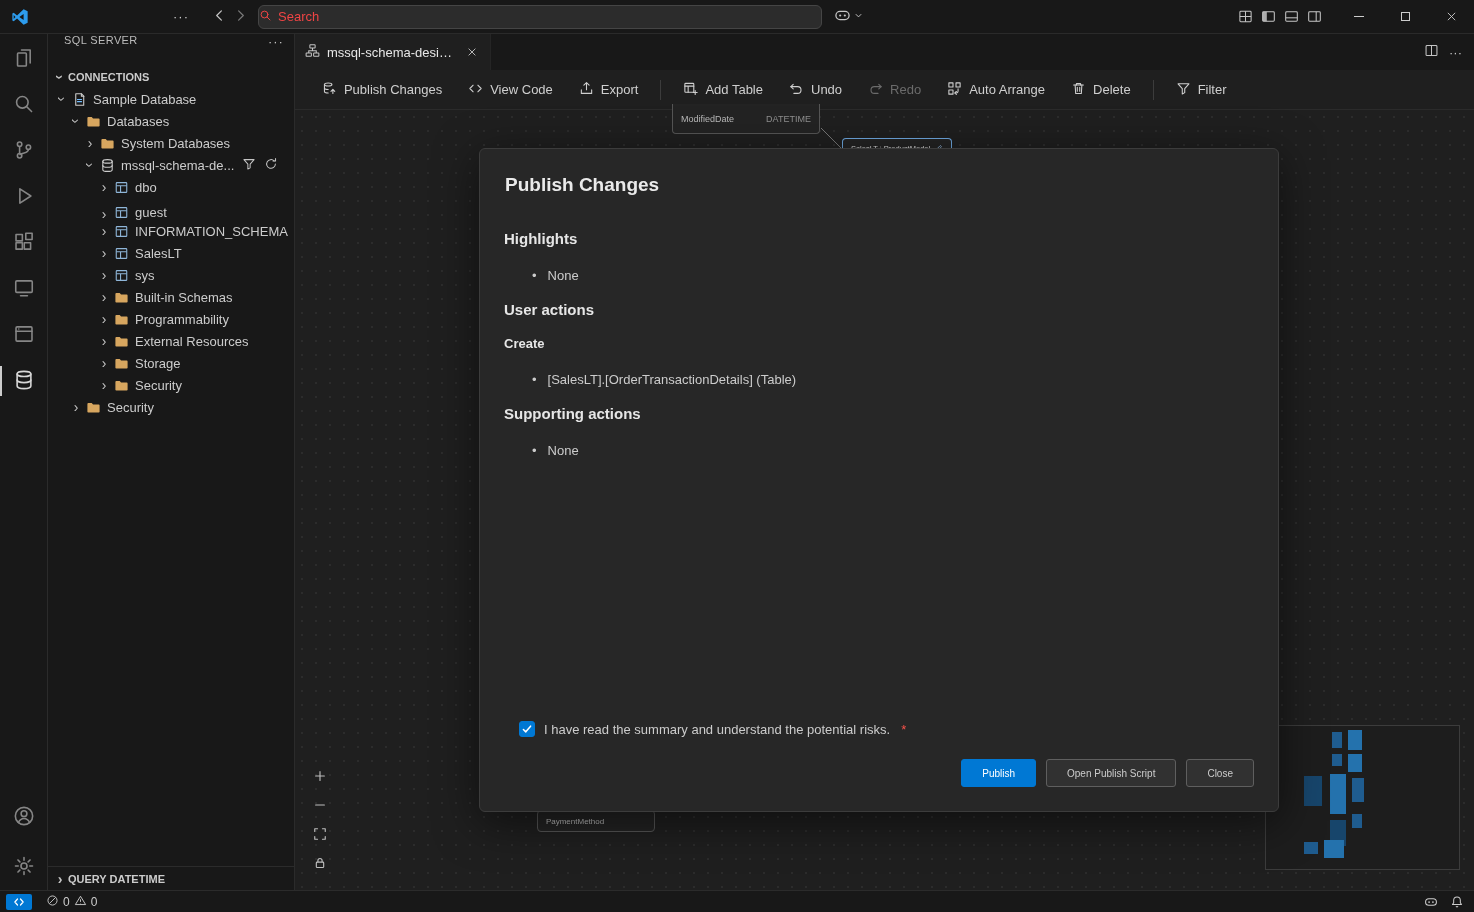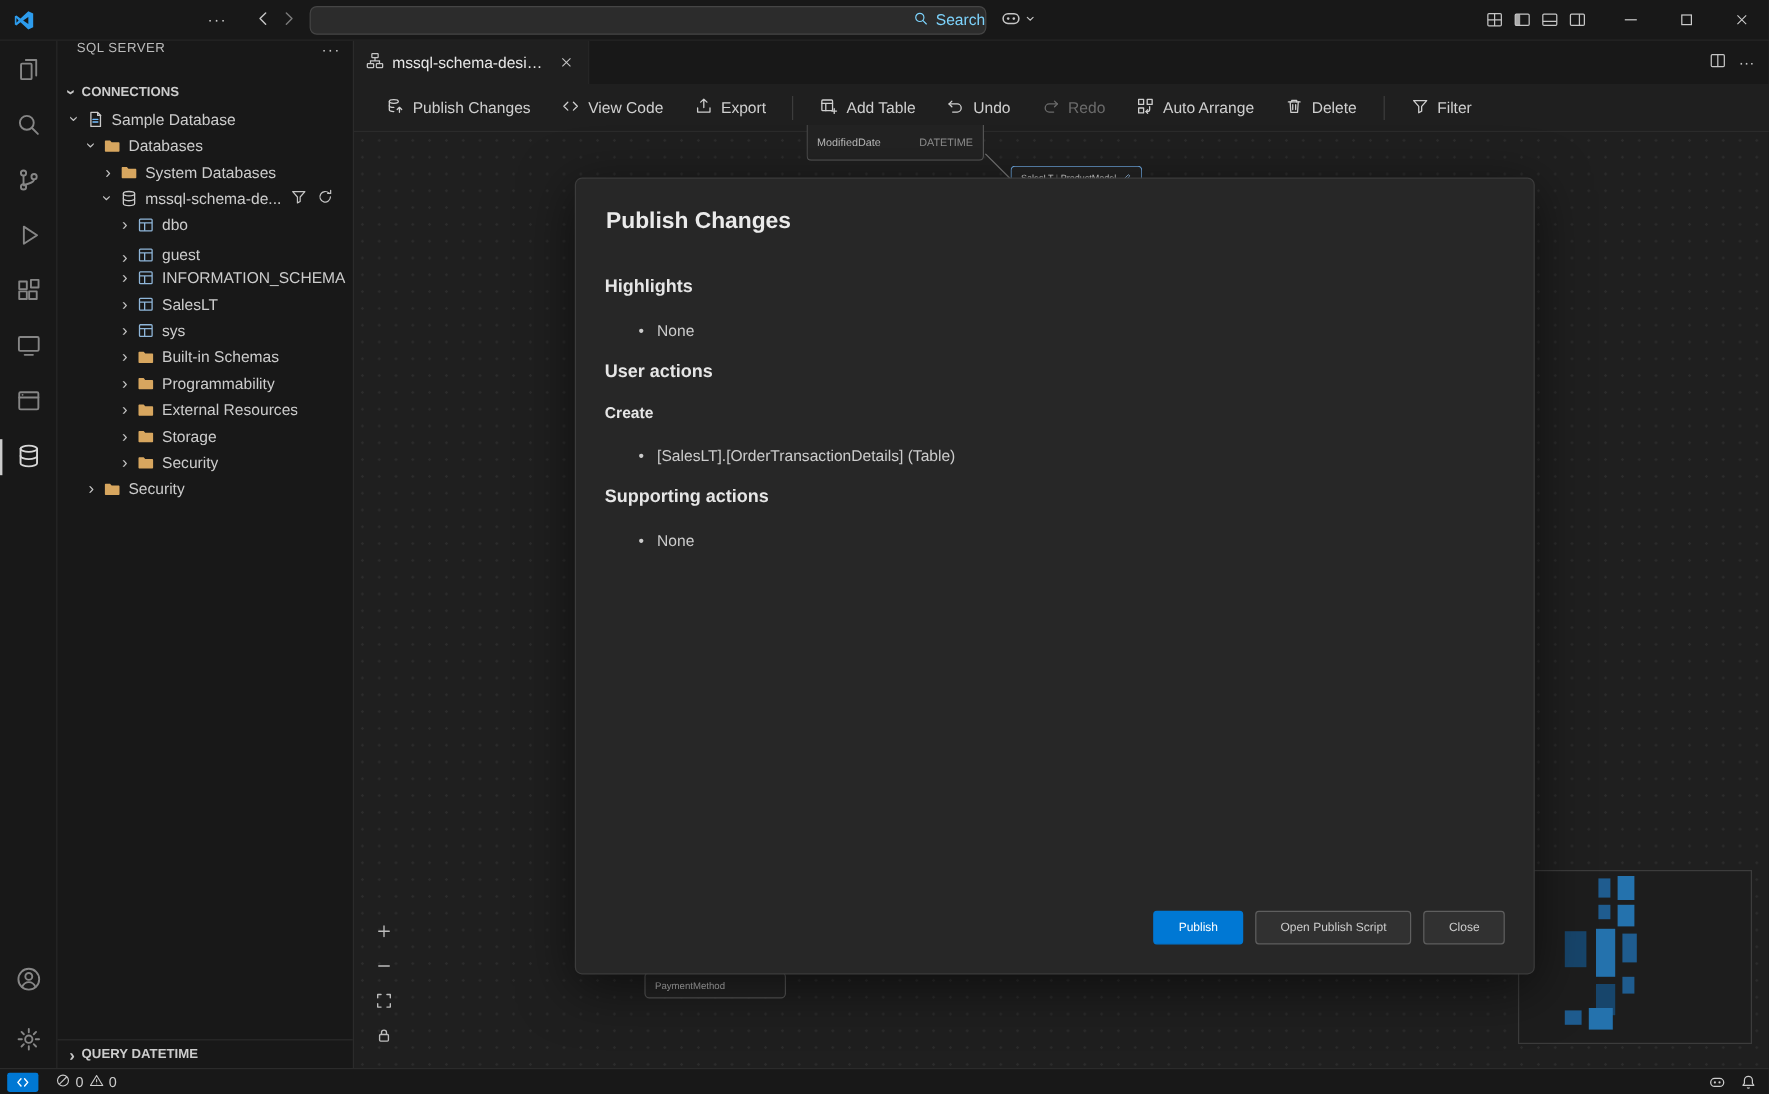--- a/index.html
+++ b/index.html
@@ -8,21 +8,21 @@
   .window{position:relative;width:1474px;height:912px;display:flex;flex-direction:column;background:#1f1f1f;outline:1px solid #3c3c3c}
 
   
   .titlebar{flex:0 0 34px;background:#181818;border-bottom:1px solid #2a2a2a;display:flex;align-items:center;padding-left:10px}
   .vscode-logo{width:20px;height:20px;display:flex;align-items:center;justify-content:center;margin-right:8px}
   .menus{display:flex;align-items:center}
   .menu-item{padding:4px 9px;border-radius:5px;color:#ccc;cursor:default}
   .tb-more{padding:4px 9px;color:#ccc;letter-spacing:1px}
   .nav-arrows{display:flex;align-items:center;gap:6px;margin:0 10px 0 14px;color:#c5c5c5}
   .nav-arrows .fwd{color:#7a7a7a}
-  .search-box{width:564px;height:24px;background:#2c2c2c;border:1px solid #454545;border-radius:6px;display:flex;align-items:center;justify-content:flex-end;gap:6px;color:#7dd3fc;cursor:text}
+  .search-box{width:564px;height:24px;background:#2c2c2c;border:1px solid #454545;border-radius:6px;display:flex;align-items:center;justify-content:flex-start;gap:6px;color:#ef4444;cursor:text}
   .tb-right{flex:1;display:flex;align-items:center;height:100%}
   .copilot-wrap{display:flex;align-items:center;gap:2px;margin-left:12px;color:#c5c5c5}
   .layout-icons{margin-left:auto;display:flex;align-items:center;gap:8px;color:#c5c5c5;margin-right:14px}
   .layout-icons span{display:flex}
   .win-controls{display:flex;height:100%}
   .win-btn{width:46px;height:100%;display:flex;align-items:center;justify-content:center;color:#ccc}
   .min-line{width:10px;height:1px;background:#ccc;display:block}
   .max-box{width:9px;height:9px;border:1px solid #ccc;display:block}
 
   
@@ -662,20 +662,29 @@
     <div class="dlg-h">Supporting actions</div>
     <div class="dlg-list">
 
     <div class="dlg-li">
           <span>None</span>
         </div>
       </div>
 
     <div class="dlg-spacer"></div>
 
+    <div class="dlg-check-row">
+      <span class="checkbox">
+          <svg viewBox="0 0 16 16" fill="none" stroke="#fff" stroke-width="2" stroke-linecap="round" stroke-linejoin="round">
+            <path d="m3.2 8.6 3.2 3.2 6.4-7.6"></path>
+          </svg>
+        </span>
+      <span class="check-label">I have read the summary and understand the potential risks.</span>
+      <span class="req">*</span>
+    </div>
 
     <div class="dlg-buttons">
       <button class="btn primary">Publish</button>
       <button class="btn">Open Publish Script</button>
       <button class="btn">Close</button>
     </div>
   </div>
 
   <div class="statusbar">
     <span class="remote-tile">

